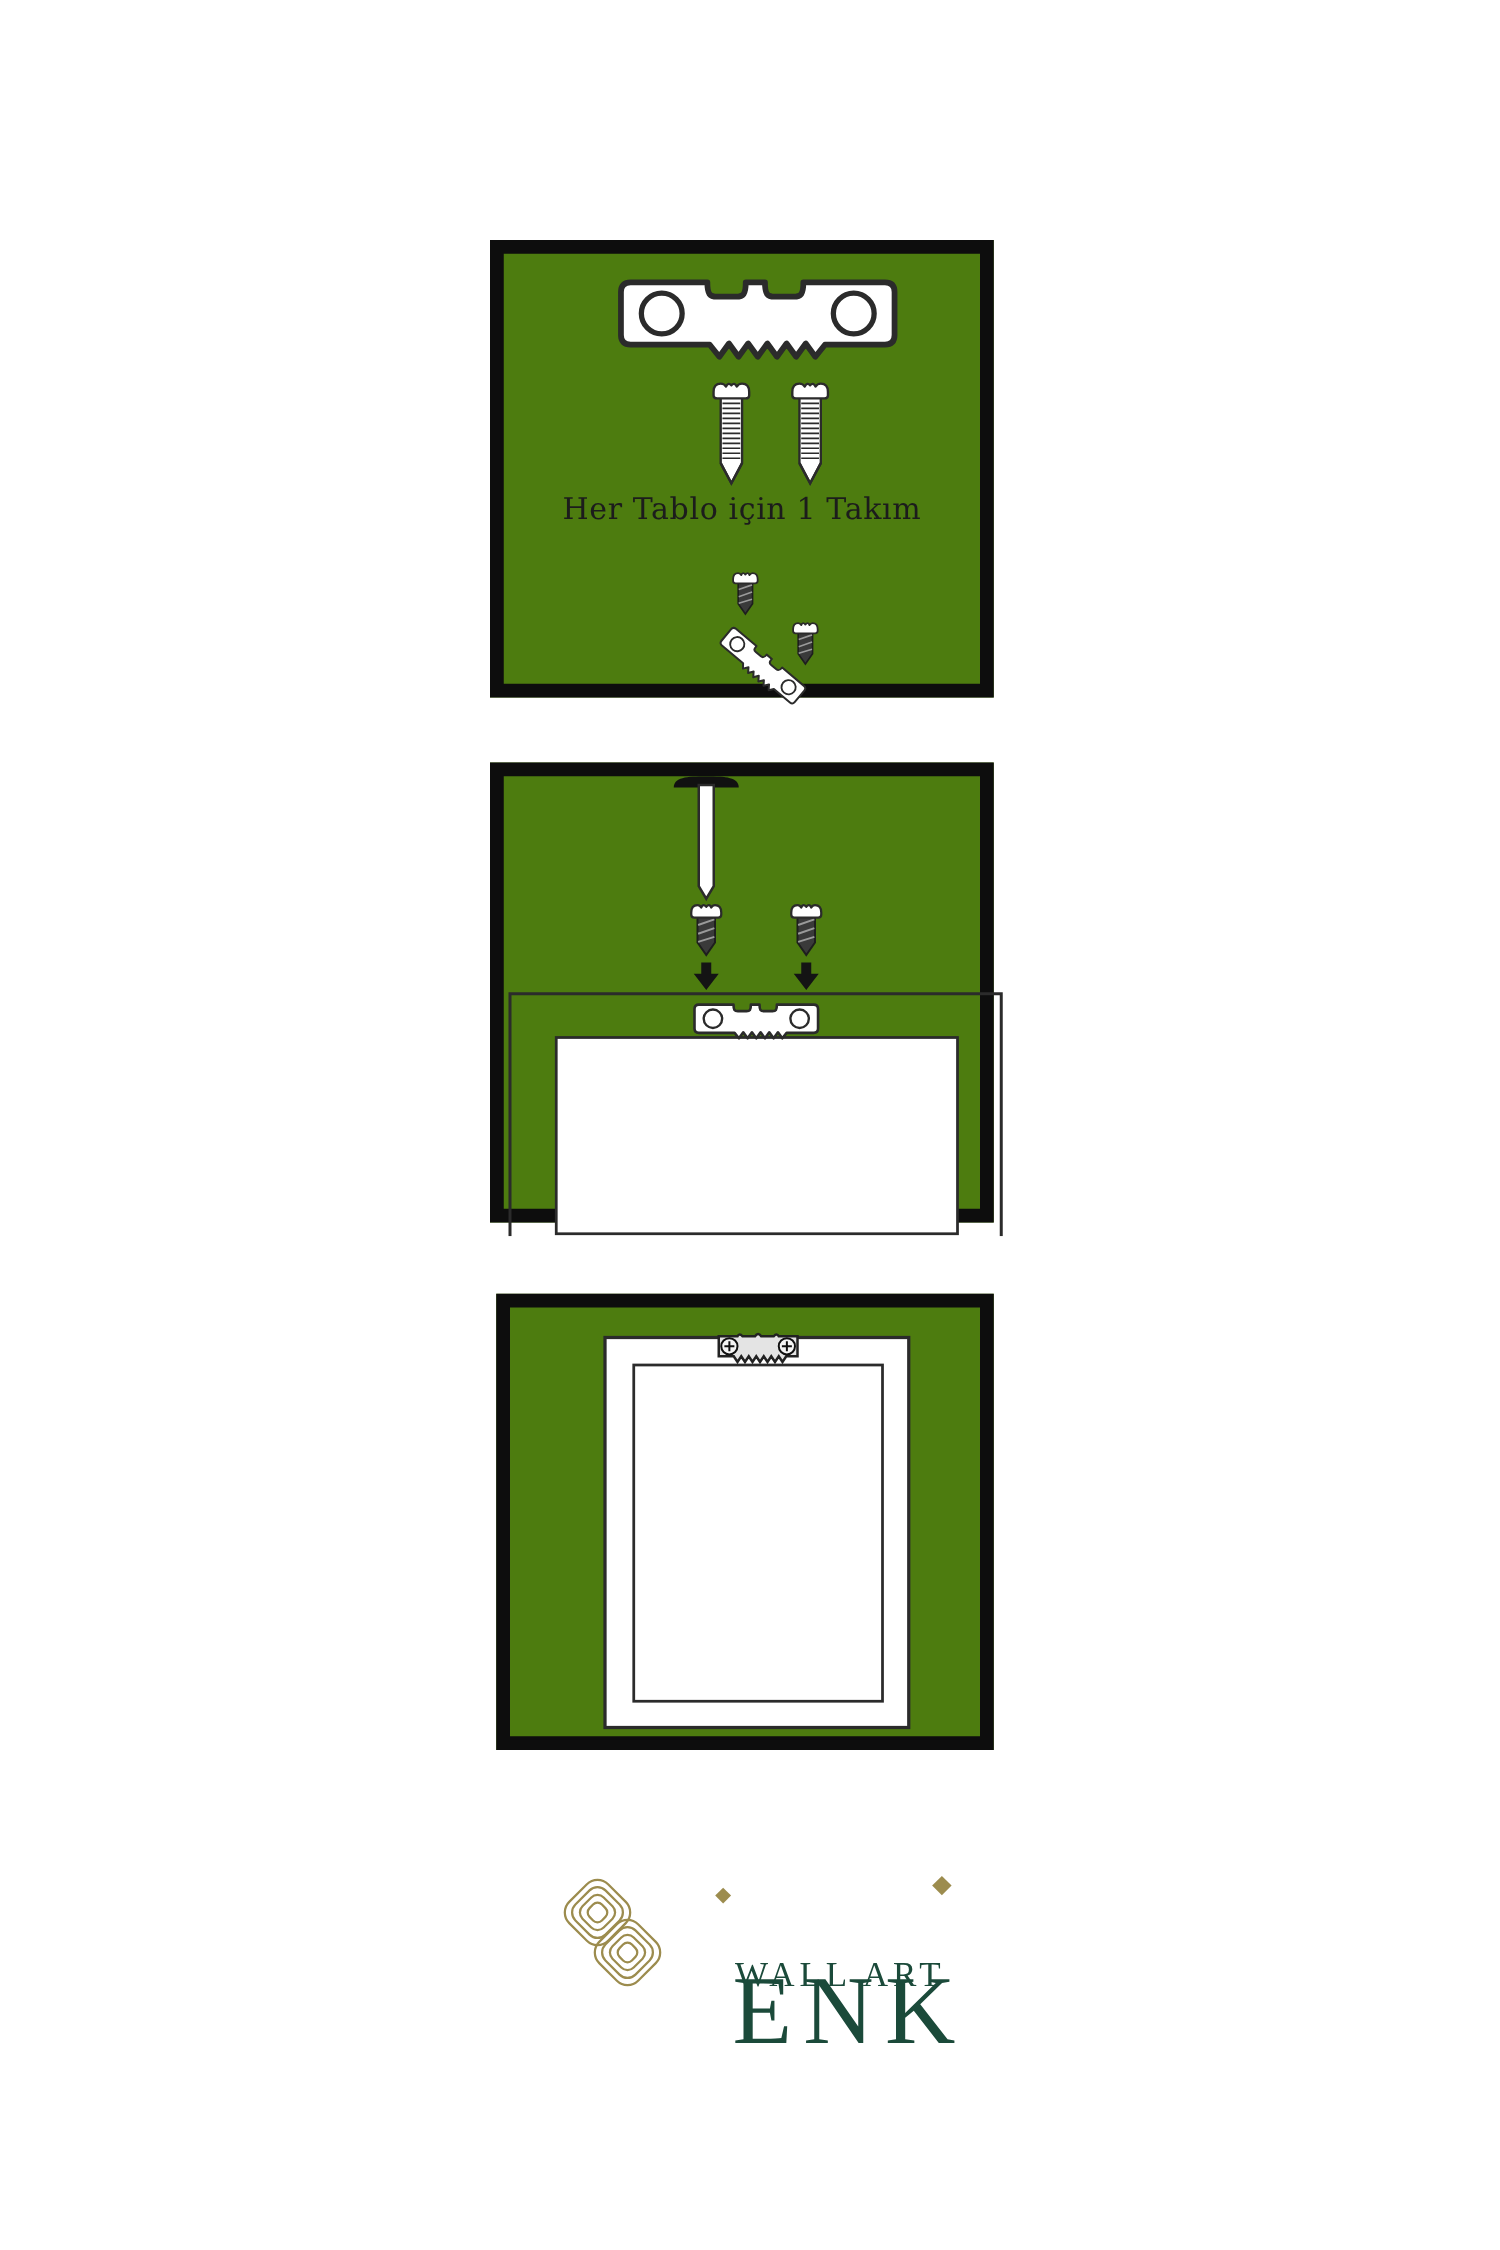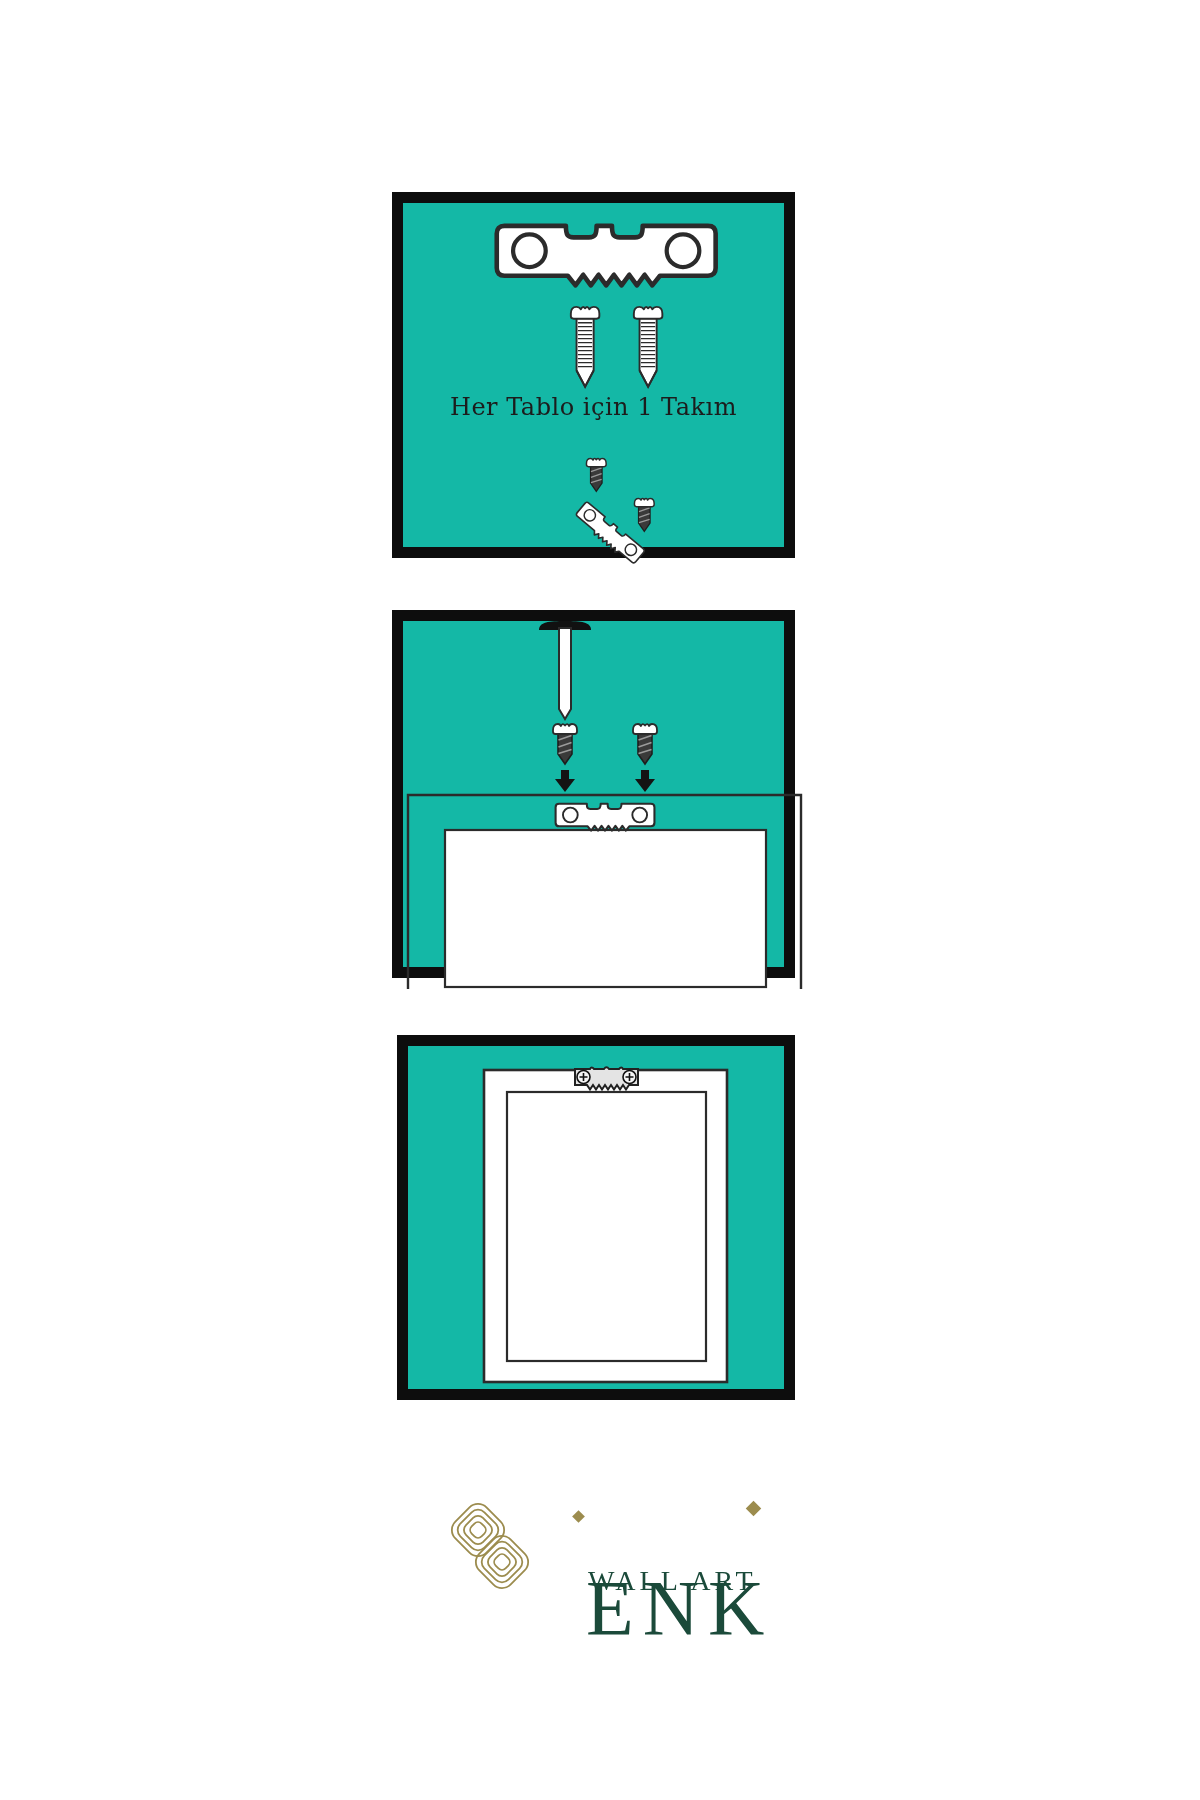--- a/index.html
+++ b/index.html
@@ -3,21 +3,21 @@
 <meta charset="utf-8">
 <style>
   * { margin:0; padding:0; box-sizing:border-box; }
   html,body { background:#ffffff; }
   .canvas {
     position:relative; width:1200px; height:1800px;
     background:#ffffff; overflow:hidden;
     font-family:"Liberation Serif", serif;
   }
   .panel {
-    position:absolute; border:11px solid #0d0d0d; background:#14b8a6;
+    position:absolute; border:11px solid #0d0d0d; background:#4d7c0f;
   }
   .panel-1 { left:392px; top:192px;  width:403px; height:366px; }
   .panel-2 { left:392px; top:610px;  width:403px; height:368px; }
   .panel-3 { left:397px; top:1035px; width:398px; height:365px; }
   .panel svg.scene { position:absolute; left:0; top:0; }
   .kit-caption {
     position:absolute; left:0; top:190px; width:100%;
     text-align:center; font-family:"DejaVu Serif", serif;
     font-size:24px; letter-spacing:0.5px; color:#1c1c1c; font-weight:normal;
     white-space:nowrap;

